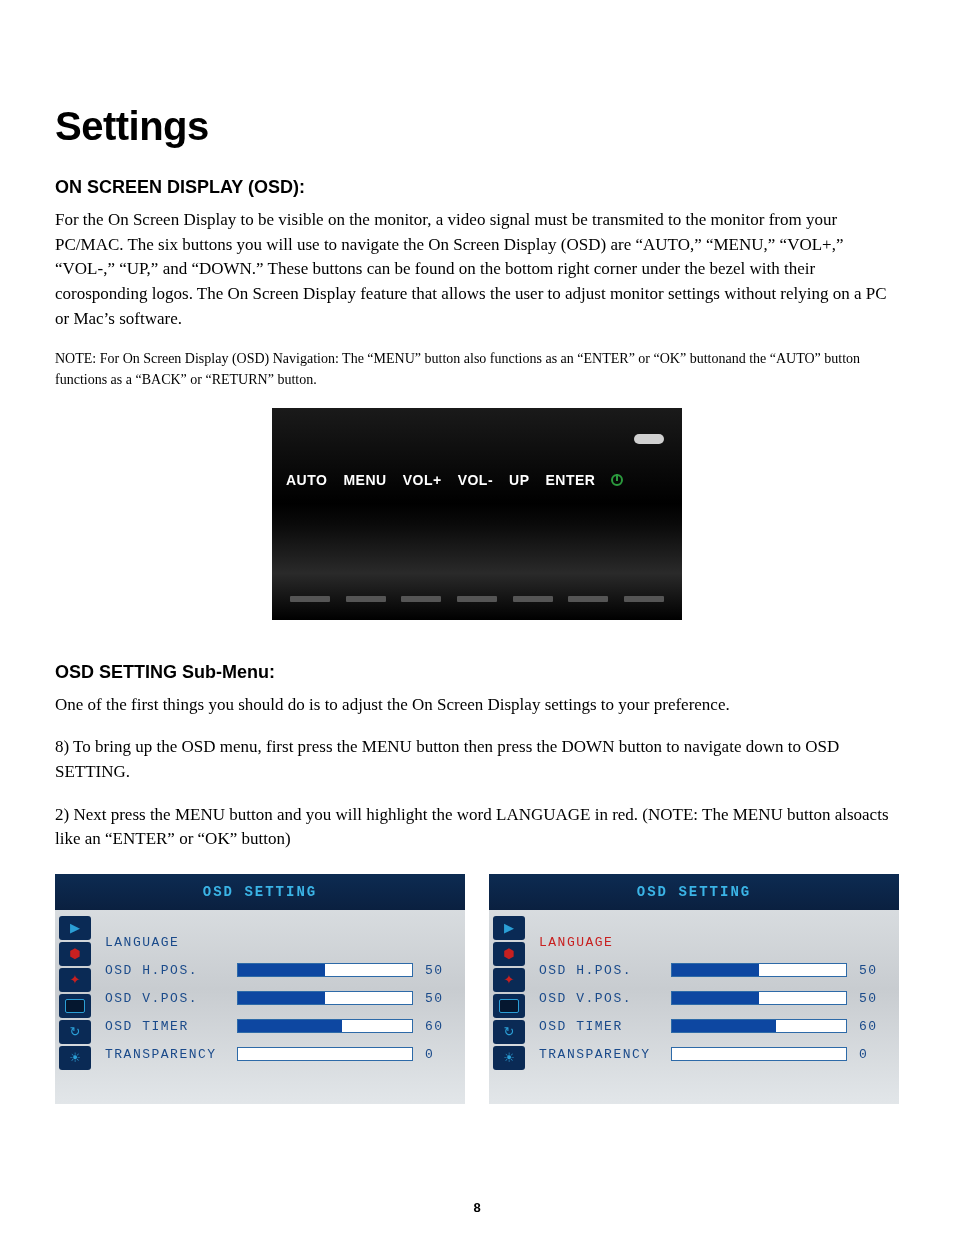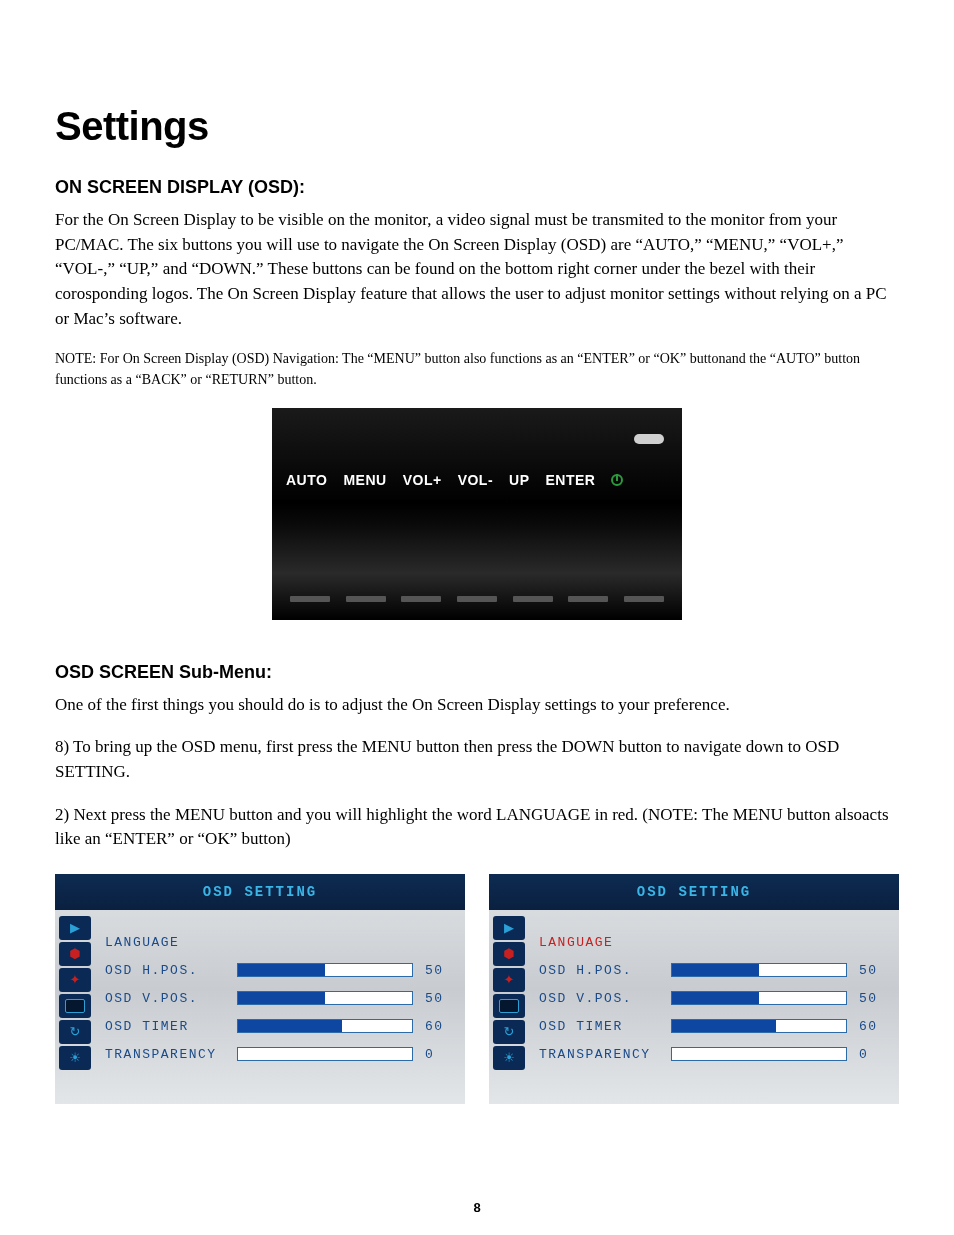--- a/index.html
+++ b/index.html
@@ -175,21 +175,21 @@
     <div></div>
       <div></div>
       <div></div>
       <div></div>
       <div></div>
       <div></div>
       <div></div>
   </div>
 </div>
 
-<h2>OSD SCREEN Sub-Menu:</h2>
+<h2>OSD SETTING Sub-Menu:</h2>
 <p class="body-text">One of the first things you should do is to adjust the On Screen Display settings to your preference.</p>
 <p class="body-text">8) To bring up the OSD menu, first press the MENU button then press the DOWN button to navigate down to OSD SETTING.</p>
 <p class="body-text">2) Next press the MENU button and you will highlight the word LANGUAGE in red. (NOTE: The MENU button alsoacts like an “ENTER” or “OK” button)</p>
 
 <div class="osd-row">
 
   <div class="osd-panel">
     <div class="osd-header">OSD SETTING</div>
     <div class="osd-body">
       <div class="osd-icons">

